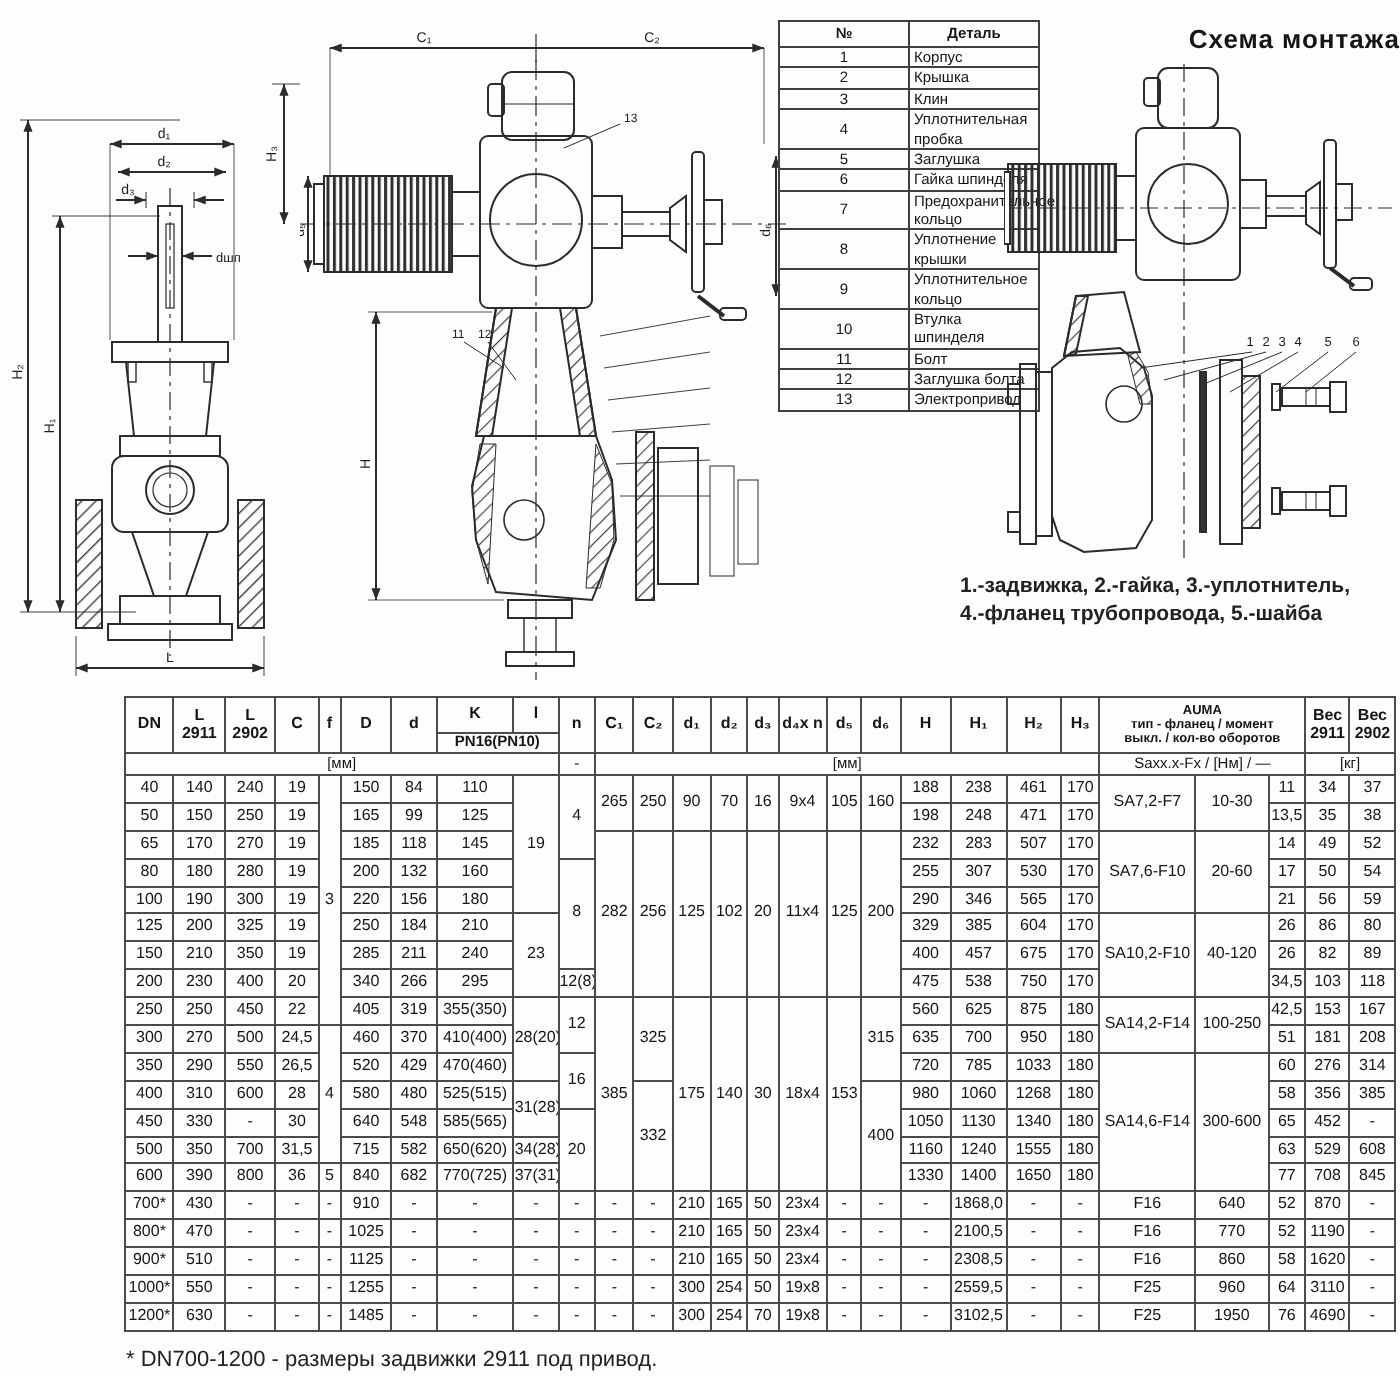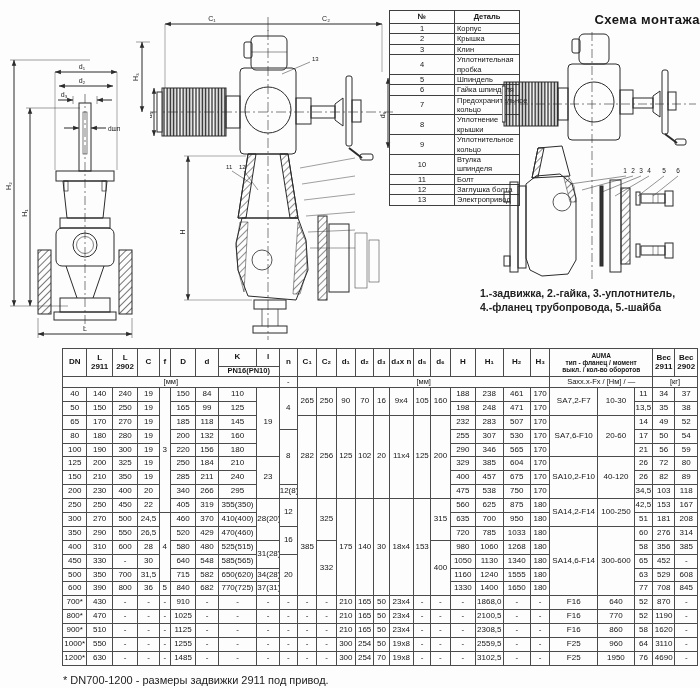--- a/index.html
+++ b/index.html
@@ -209,21 +209,21 @@
         <tr>
           <td>3</td>
           <td>Клин</td>
         </tr>
         <tr>
           <td>4</td>
           <td>Уплотнительная пробка</td>
         </tr>
         <tr>
           <td>5</td>
-          <td>Шпиндель</td>
+          <td>Заглушка</td>
         </tr>
         <tr>
           <td>6</td>
           <td>Гайка шпинделя</td>
         </tr>
         <tr>
           <td>7</td>
           <td>Предохранительное кольцо</td>
         </tr>
         <tr>
@@ -518,21 +518,21 @@
           <td>184</td>
           <td>210</td>
           <td rowspan="3">23</td>
           <td>329</td>
           <td>385</td>
           <td>604</td>
           <td>170</td>
           <td rowspan="3">SA10,2-F10</td>
           <td rowspan="3">40-120</td>
           <td>26</td>
-          <td>72</td>
+          <td>86</td>
           <td>80</td>
         </tr>
         <tr>
           <td>150</td>
           <td>210</td>
           <td>350</td>
           <td>19</td>
           <td>285</td>
           <td>211</td>
           <td>240</td>

